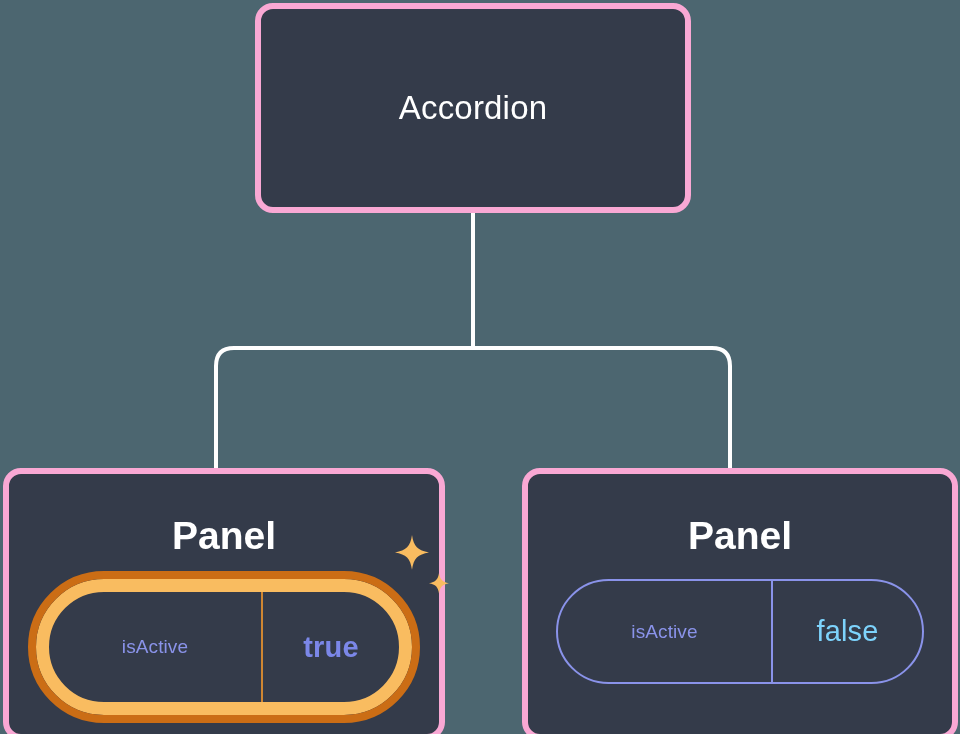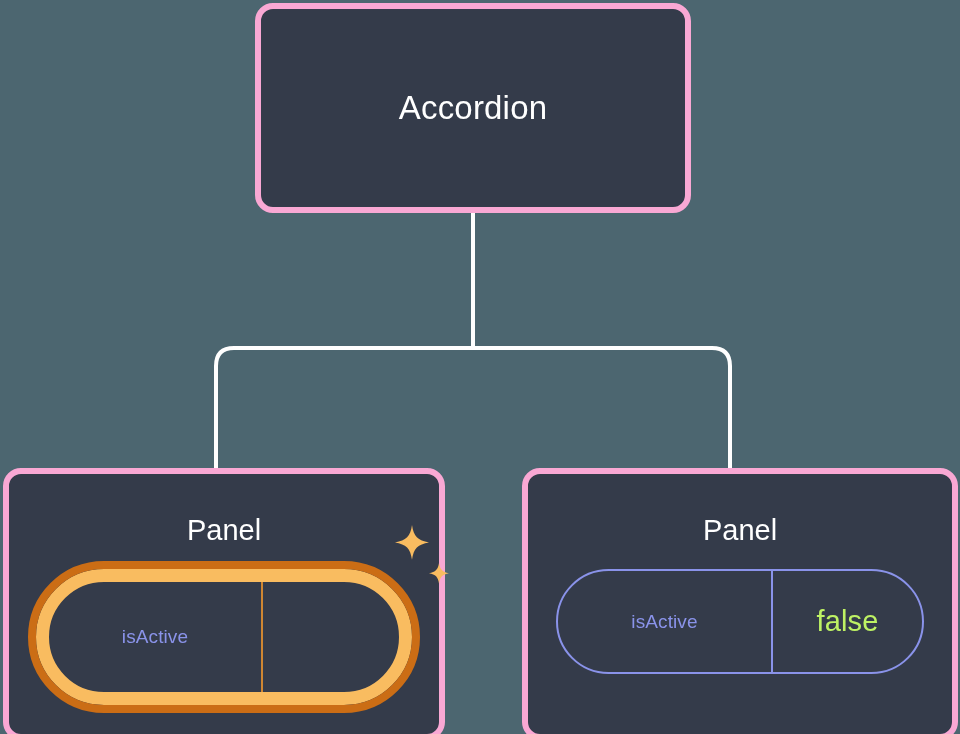--- a/index.html
+++ b/index.html
@@ -70,22 +70,22 @@
     left: 3px;
     width: 442px;
   }
 
   .node-panel-right {
     left: 522px;
     width: 436px;
   }
 
   .node-title-panel {
-    font-size: 29px;
-    font-weight: 400;
+    font-size: 39px;
+    font-weight: 700;
     line-height: 1;
     color: #ffffff;
   }
 
   
   .pill-wrap {
     position: relative;
     margin-top: 24px;
   }
 
@@ -136,21 +136,21 @@
   .prop-key {
     font-size: 19px;
     font-weight: 400;
     color: #8a93ea;
     letter-spacing: 0.1px;
   }
 
   .prop-val {
     font-size: 29px;
     font-weight: 400;
-    color: #bef264;
+    color: #7dd3fc;
     letter-spacing: 0.1px;
   }
 
   .prop-val-strong {
     font-size: 29px;
     font-weight: 700;
     color: #7b87e8;
     letter-spacing: 0.2px;
   }
 
@@ -181,20 +181,23 @@
   </div>
 
   <div class="node-card node-panel node-panel-left">
     <span class="node-title-panel">Panel</span>
 
     <div class="pill-wrap">
       <div class="pill pill-highlight">
         <div class="pill-cell pill-key">
           <span class="prop-key">isActive</span>
         </div>
+        <div class="pill-cell pill-val">
+          <span class="prop-val-strong">true</span>
+        </div>
       </div>
 
       <svg class="sparkles" viewBox="0 0 66 76">
         <path d="M 24 2 C 25.6 13.4 29.8 17.6 41 19.4 C 29.8 21.2 25.6 25.4 24 36.8 C 22.4 25.4 18.2 21.2 7 19.4 C 18.2 17.6 22.4 13.4 24 2 Z" fill="#f9bc60"></path>
         <path d="M 51 40 C 52 46.6 54.4 49 61 50.2 C 54.4 51.4 52 53.8 51 60.4 C 50 53.8 47.6 51.4 41 50.2 C 47.6 49 50 46.6 51 40 Z" fill="#f9bc60"></path>
       </svg>
     </div>
   </div>
 
   <div class="node-card node-panel node-panel-right">

